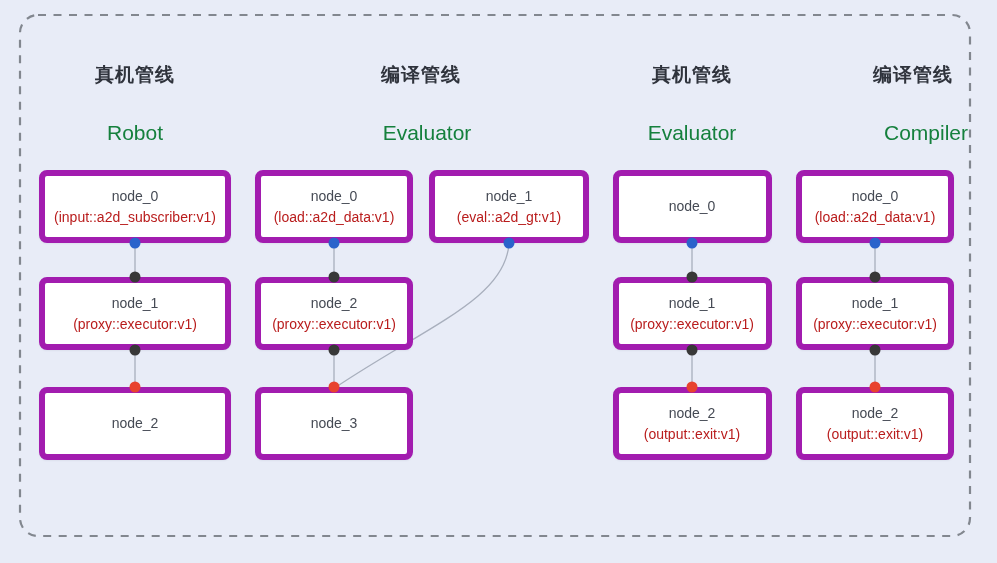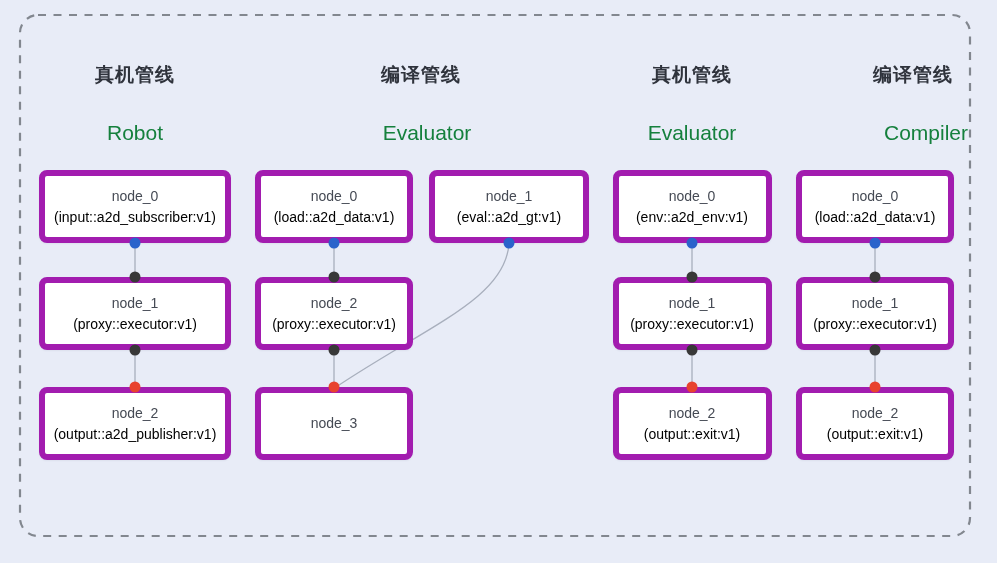--- a/index.html
+++ b/index.html
@@ -21,21 +21,21 @@
     font-size:21px;font-weight:400;color:#15803d;white-space:nowrap;
   }
   .node-box{
     position:absolute;z-index:2;box-sizing:border-box;
     background:#ffffff;border:6px solid #a21caf;border-radius:8px;
     box-shadow:0 1px 2px rgba(31,45,80,0.06);
     display:flex;flex-direction:column;align-items:center;justify-content:center;
     text-align:center;
   }
   .node-label{font-size:14px;line-height:21px;color:#454a54;}
-  .node-sub{font-size:14px;line-height:21px;color:#000000;white-space:nowrap;}
+  .node-sub{font-size:14px;line-height:21px;color:#b91c1c;white-space:nowrap;}
   .dot{
     position:absolute;z-index:3;width:11px;height:11px;border-radius:50%;
     transform:translate(-50%,-50%);
   }
 </style>
 </head>
 <body>
 
 <div id="stage">
     <svg id="edge-layer" width="997" height="563">
@@ -58,21 +58,20 @@
     </div>
     <div class="dot" style="left: 135px; top: 243px; background: rgb(42, 99, 203);"></div>
     <div class="node-box" style="left: 39px; top: 277px; width: 192px; height: 73px;">
       <div class="node-label">node_1</div>
       <div class="node-sub">(proxy::executor:v1)</div>
     </div>
     <div class="dot" style="left: 135px; top: 277px; background: rgb(56, 56, 56);"></div>
     <div class="dot" style="left: 135px; top: 350px; background: rgb(56, 56, 56);"></div>
     <div class="node-box" style="left: 39px; top: 387px; width: 192px; height: 73px;">
       <div class="node-label">node_2</div>
-      <div class="node-sub">(output::a2d_publisher:v1)</div>
     </div>
     <div class="dot" style="left: 135px; top: 387px; background: rgb(232, 67, 46);"></div>
     <div class="hdr-cn" style="left: 421px; top: 62px;">编译管线</div>
     <div class="hdr-en" style="left: 427px; top: 121px; text-align: center;">Evaluator</div>
     <div class="node-box" style="left: 255px; top: 170px; width: 158px; height: 73px;">
       <div class="node-label">node_0</div>
       <div class="node-sub">(load::a2d_data:v1)</div>
     </div>
     <div class="dot" style="left: 334px; top: 243px; background: rgb(42, 99, 203);"></div>
     <div class="node-box" style="left: 429px; top: 170px; width: 160px; height: 73px;">
@@ -87,21 +86,20 @@
     <div class="dot" style="left: 334px; top: 277px; background: rgb(56, 56, 56);"></div>
     <div class="dot" style="left: 334px; top: 350px; background: rgb(56, 56, 56);"></div>
     <div class="node-box" style="left: 255px; top: 387px; width: 158px; height: 73px;">
       <div class="node-label">node_3</div>
     </div>
     <div class="dot" style="left: 334px; top: 387px; background: rgb(232, 67, 46);"></div>
     <div class="hdr-cn" style="left: 692px; top: 62px;">真机管线</div>
     <div class="hdr-en" style="left: 692px; top: 121px;">Evaluator</div>
     <div class="node-box" style="left: 612.5px; top: 170px; width: 159px; height: 73px;">
       <div class="node-label">node_0</div>
-      <div class="node-sub">(env::a2d_env:v1)</div>
     </div>
     <div class="dot" style="left: 692px; top: 243px; background: rgb(42, 99, 203);"></div>
     <div class="node-box" style="left: 612.5px; top: 277px; width: 159px; height: 73px;">
       <div class="node-label">node_1</div>
       <div class="node-sub">(proxy::executor:v1)</div>
     </div>
     <div class="dot" style="left: 692px; top: 277px; background: rgb(56, 56, 56);"></div>
     <div class="dot" style="left: 692px; top: 350px; background: rgb(56, 56, 56);"></div>
     <div class="node-box" style="left: 612.5px; top: 387px; width: 159px; height: 73px;">
       <div class="node-label">node_2</div>

